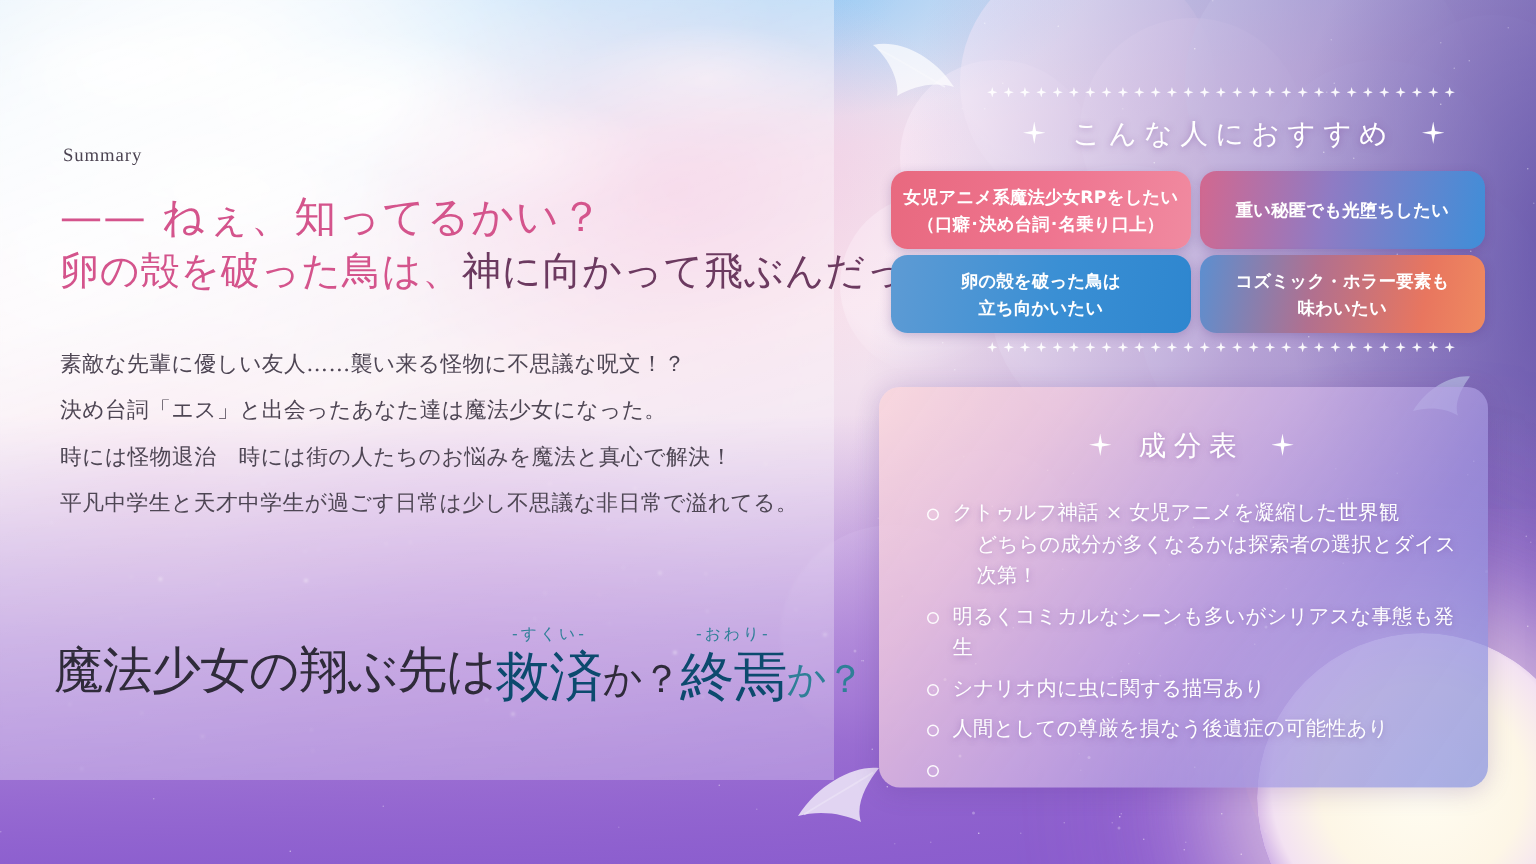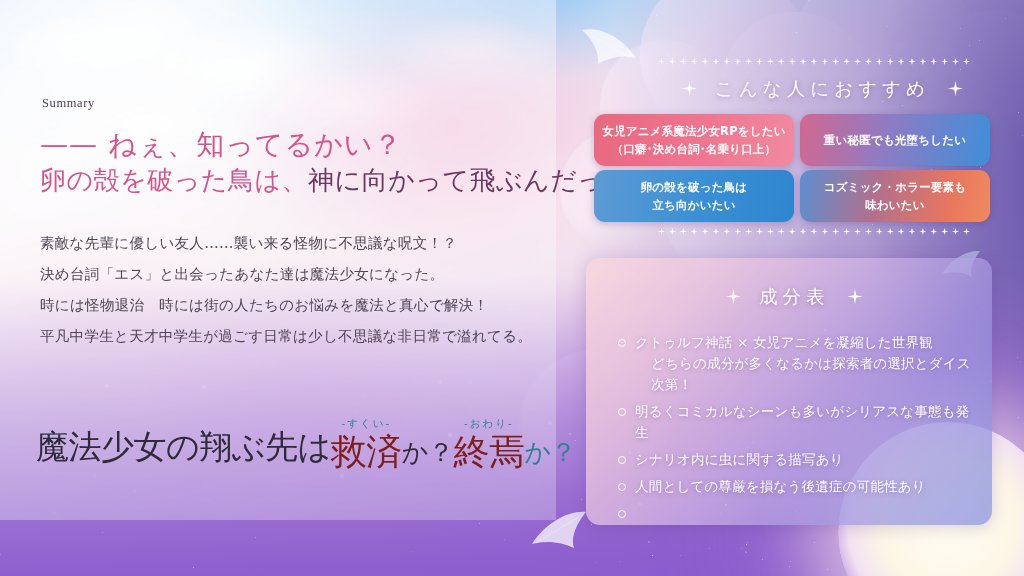--- a/index.html
+++ b/index.html
@@ -163,21 +163,21 @@
     line-height: 1;
   }
   .ruby-wrap .rt {
     font-size: 10.5px;
     color: #2f7f97;
     letter-spacing: 2px;
     margin-bottom: 5px;
     font-family: "DejaVu Sans", "Liberation Sans", sans-serif;
     white-space: nowrap;
   }
-  .ruby-wrap .rb { font-size: 36px; color: #7f1d1d; line-height: 1; }
+  .ruby-wrap .rb { font-size: 36px; color: #0c4a6e; line-height: 1; }
   .tail-q { font-size: 26px; color: #2f2b3a; }
   .tail-q.accent-q { color: #2f7f97; }
 
   
   .dot-rule {
     position: absolute;
     display: flex;
     justify-content: space-between;
     align-items: center;
   }

